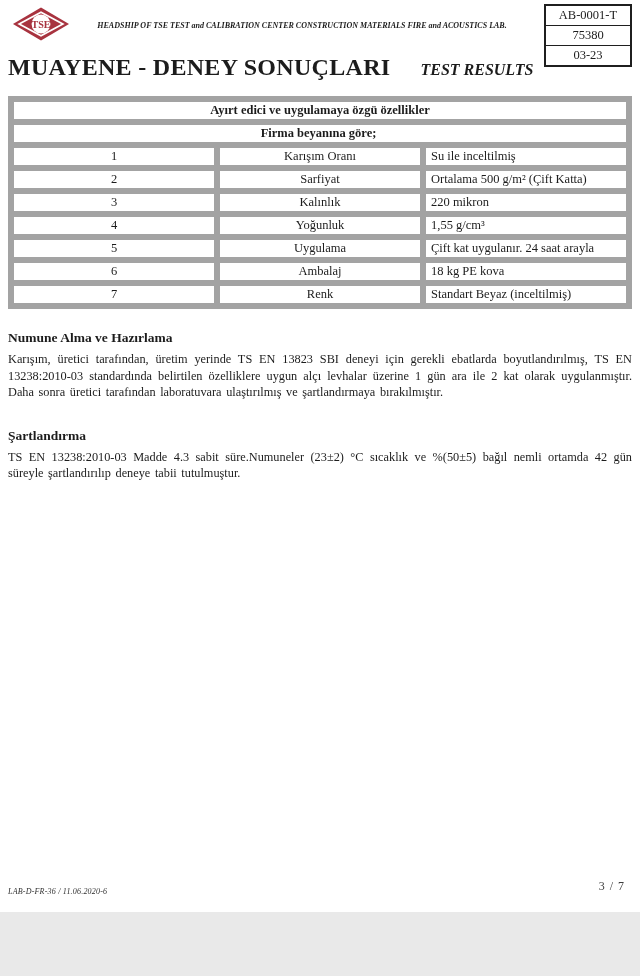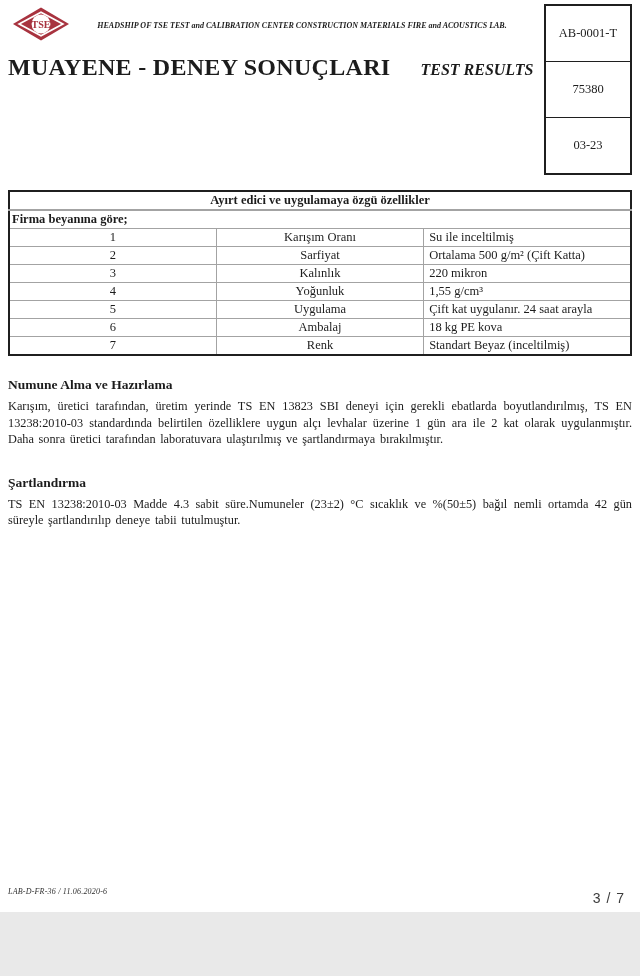--- a/index.html
+++ b/index.html
@@ -25,55 +25,55 @@
   .org-text { flex: 1; text-align: center; padding: 2px 8px 0 4px; }
   .org-line1 { font-weight: bold; font-size: 9.6px; letter-spacing: 0.15px; white-space: nowrap; }
   .org-line2 { font-weight: bold; font-style: italic; font-size: 8px; margin-top: 3px; white-space: nowrap; }
   .title-row { margin: 12px 0 0 0; display: flex; align-items: baseline; }
   .title-main { font-weight: bold; font-size: 24px; letter-spacing: 0.3px; white-space: nowrap; }
   .title-sub  { font-weight: bold; font-style: italic; font-size: 16px; margin-left: 30px; white-space: nowrap; }
 
   .doc-box { width: 84px; flex: 0 0 auto; border: 2px solid #1f1f1f; margin: 0 0 0 6px; background:#fff; }
   .doc-box .cell {
     text-align: center; font-size: 12.5px; height: 19px; line-height: 19px;
-    border-bottom: 1.5px solid #1f1f1f; padding: 18px 2px;
+    border-bottom: 1.5px solid #1f1f1f; padding: 0 2px;
   }
   .doc-box .cell:last-child { border-bottom: none; }
 
   
   table.props {
     width: 100%; border-collapse: collapse; margin-top: 15px;
     font-size: 12.5px; table-layout: fixed;
   }
   table.props { border: 2px solid #1f1f1f; }
-  table.props td { border: 1px solid #a3a3a3; padding: 1px 5px; height: 15px; overflow: hidden; }
+  table.props td { border: 6px solid #a3a3a3; padding: 1px 5px; height: 15px; overflow: hidden; }
   td.col-no    { width: 24px; text-align: center; padding: 1px 0; }
   td.col-prop  { width: 216px; text-align: center; }
   td.col-value { text-align: left; padding-left: 7px; }
   tr.t-header td { font-weight: bold; text-align: center; border-bottom-width: 2px; }
-  tr.t-subheader td { font-weight: bold; text-align: left; padding-left: 2px; }
+  tr.t-subheader td { font-weight: bold; text-align: center; padding-left: 2px; }
 
   
   .section { margin-top: 21px; }
   .section-gap-lg { margin-top: 27px; }
   .section-heading { font-weight: bold; font-size: 13.5px; }
   .section-body {
     font-size: 12.3px; line-height: 16.5px; text-align: justify;
     margin-top: 5px; word-spacing: 1.5px;
   }
 
   
   .footer-left {
     position: absolute; left: 8px; bottom: 16px;
     font-size: 8px; font-style: italic; color: #2e2e2e; letter-spacing: 0.2px;
   }
   .footer-right {
-    position: absolute; right: 15px; bottom: 6px;
-    font-family: Liberation Sans, sans-serif;
-    font-size: 14px; color: #3c3c3c; letter-spacing: 1px;
+    position: absolute; right: 15px; bottom: 18px;
+    font-family: Liberation Serif, serif;
+    font-size: 12px; color: #3c3c3c; letter-spacing: 1px;
   }
 </style>
 </head>
 <body>
 
 <div class="page">
 
   <div class="top">
     <div class="top-left">
       <div class="org-row">

